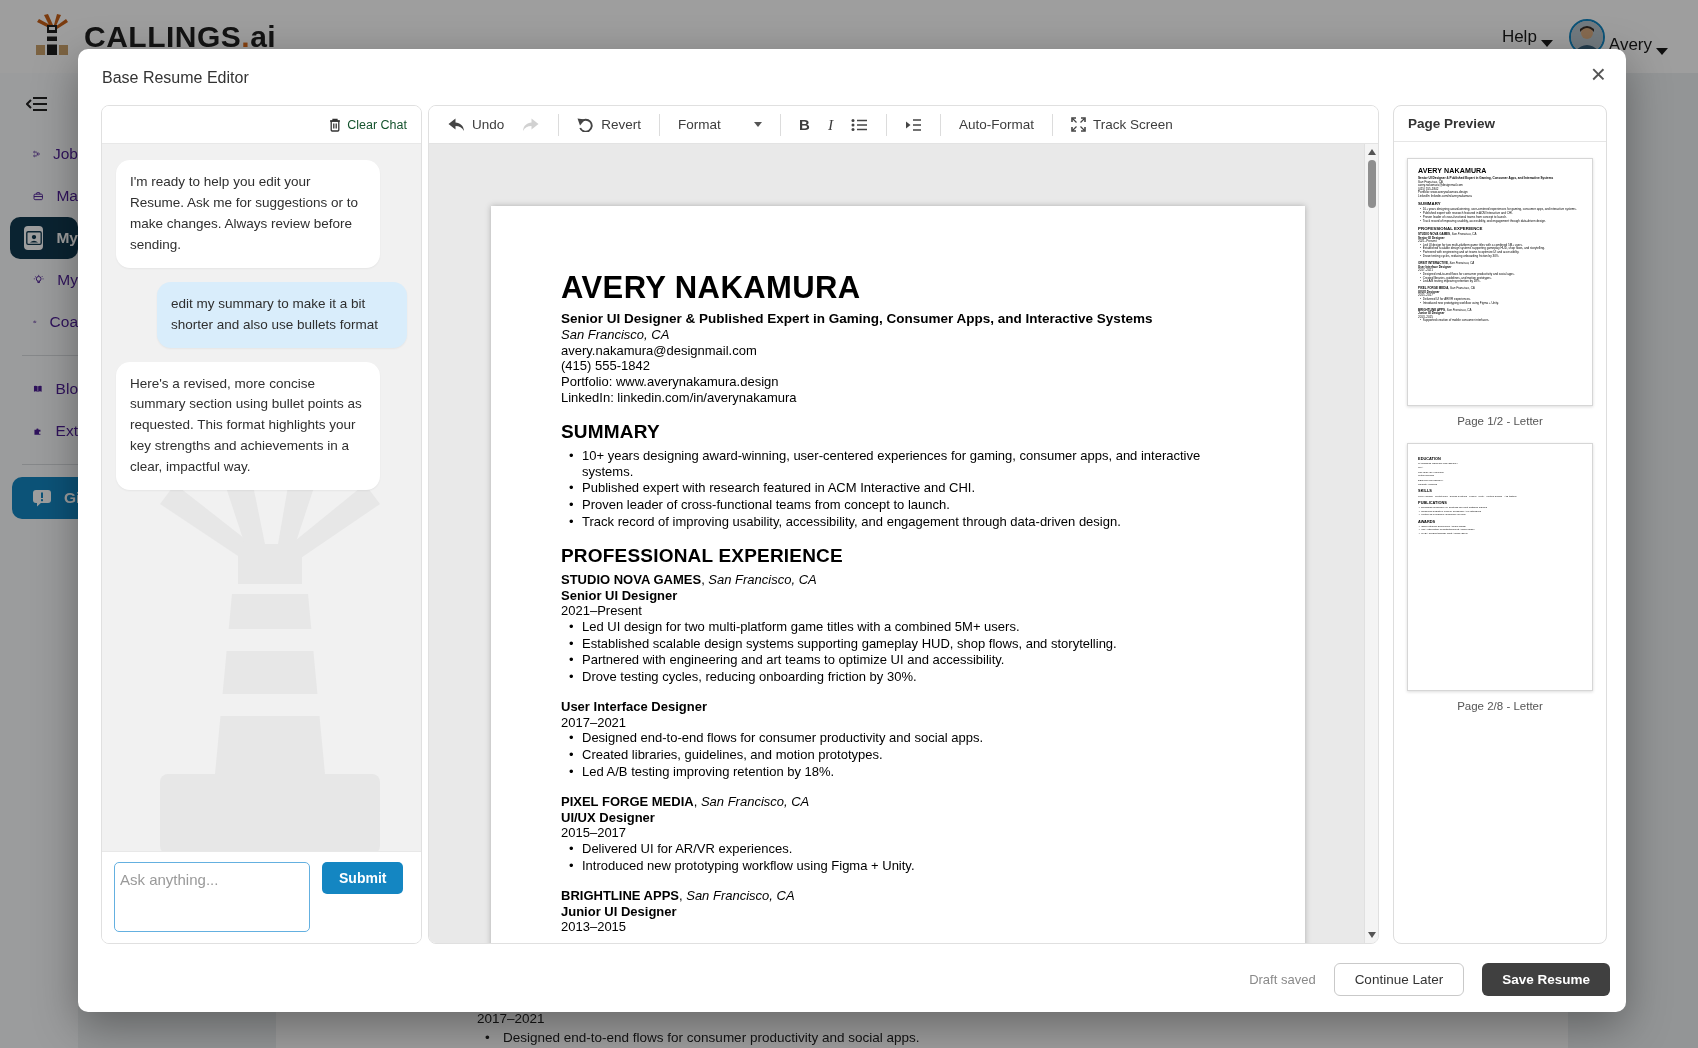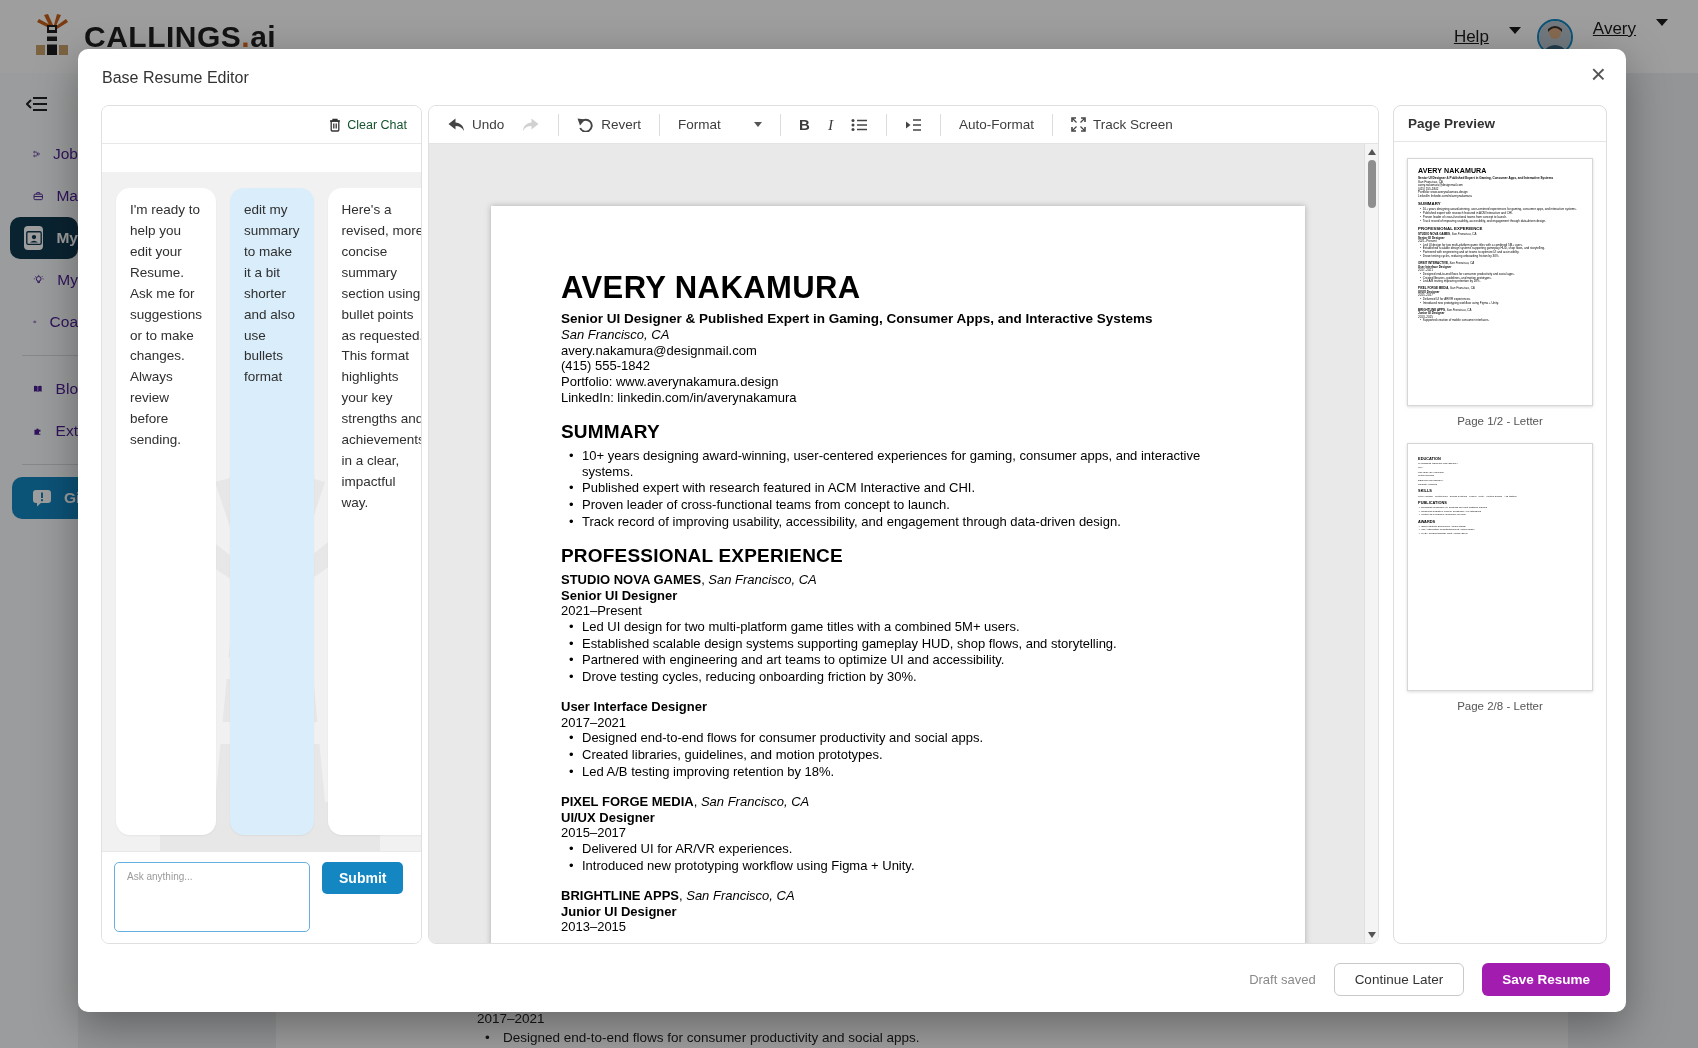--- a/index.html
+++ b/index.html
@@ -7,21 +7,21 @@
   body { font-family:"Liberation Sans", sans-serif; background:#eef0f2; position:relative; }
 
   
   .app-bg { position:absolute; inset:0; }
   .topbar { position:absolute; left:0; top:0; width:100%; height:73px; background:#ffffff;
             display:flex; align-items:center; justify-content:space-between; padding:0 30px; }
   .brand { display:flex; align-items:center; gap:10px; }
   .brand-text { font-size:30px; font-weight:800; color:#1f1f1f; letter-spacing:.5px; }
   .brand-dot { color:#d96a1c; }
   .topbar-right { display:flex; align-items:center; gap:16px; font-size:17px; color:#1b1b1b; }
-  .menu-item { display:flex; align-items:flex-start; gap:20px; cursor:pointer;text-decoration:underline; }
+  .menu-item { display:flex; align-items:flex-end; gap:4px; cursor:pointer; }
   .caret { width:0; height:0; border-left:6px solid transparent; border-right:6px solid transparent;
            border-top:7px solid #1b1b1b; display:inline-block; }
   .avatar { width:36px; height:36px; border-radius:50%; border:2px solid #1486c2; overflow:hidden; background:#cdd7de; }
 
   .sidebar { position:absolute; left:0; top:73px; width:78px; bottom:0; background:#fbfcfd; padding-top:12px; overflow:hidden; }
   .side-collapse { padding:10px 0 16px 26px; color:#222; cursor:pointer; }
   .side-item { height:42px; display:flex; align-items:center; gap:13px; padding-left:33px;
                color:#4c1d95; font-size:15.5px; white-space:nowrap; cursor:pointer; }
   .side-item.active { background:#11394f; color:#fff; font-weight:bold; border-radius:10px;
                       margin-left:10px; padding-left:14px; height:42px; }
@@ -44,30 +44,30 @@
            border-radius:10px; box-shadow:0 14px 44px rgba(0,0,0,.35); }
   .modal-title { position:absolute; left:24px; top:20px; font-size:16px; color:#333; }
   .modal-close { position:absolute; right:20px; top:12px; font-size:26px; color:#555; cursor:pointer; line-height:1; }
 
   
   .chat-panel { position:absolute; left:23px; top:56px; width:321px; height:839px;
                 border:1px solid #e0e0e0; border-radius:8px; display:flex; flex-direction:column; overflow:hidden; background:#fff; }
   .chat-header { height:38px; flex:none; background:#fff; border-bottom:1px solid #e8e8e8; display:flex;
                  align-items:center; justify-content:flex-end; padding-right:14px; }
   .clear-chat { display:flex; align-items:flex-start; gap:6px; font-size:12.5px; color:#14532d; cursor:pointer; }
-  .chat-body { flex:1; background:#f1f1f1; padding:16px 14px; display:flex; flex-direction:row; gap:14px;
-               position:relative; overflow:hidden;margin-top:28px; }
+  .chat-body { flex:1; background:#f1f1f1; padding:16px 14px; display:flex; flex-direction:column; gap:14px;
+               position:relative; overflow:hidden; }
   .watermark { position:absolute; left:18px; top:300px; z-index:0; }
   .bubble { background:#fff; border-radius:14px; padding:12px 14px; font-size:13.5px; line-height:1.55;
             color:#2f2f2f; max-width:264px; box-shadow:0 1px 2px rgba(0,0,0,.05); position:relative; z-index:1; }
   .bubble.user { background:#d9edfb; margin-left:auto; max-width:250px; }
   .chat-footer { flex:none; background:#fff; border-top:1px solid #e8e8e8; padding:10px 12px;
                  display:flex; gap:12px; align-items:flex-start; height:92px; }
-  .chat-input { width:196px; height:70px; border:1.5px solid #64b0e0; border-radius:5px; font-size:10px;
-                font-family:"Liberation Sans",sans-serif; padding:8px 12px; resize:none; color:#333; outline:none; }
+  .chat-input { width:196px; height:70px; border:1.5px solid #64b0e0; border-radius:5px; font-size:15px;
+                font-family:"Liberation Sans",sans-serif; padding:8px 5px; resize:none; color:#333; outline:none; }
   .chat-input::placeholder { color:#9a9a9a; }
   .submit-btn { background:#1486c2; color:#fff; border:none; border-radius:5px; font-size:14px;
                 font-weight:bold; padding:8px 17px; cursor:pointer; font-family:"Liberation Sans",sans-serif; }
 
   
   .editor { position:absolute; left:350px; top:56px; width:951px; height:839px; border:1px solid #e0e0e0;
             border-radius:8px; display:flex; flex-direction:column; overflow:hidden; background:#fff; }
   .toolbar { height:38px; flex:none; background:#fff; border-bottom:1px solid #e3e3e3; display:flex;
              align-items:center; padding:0 14px; gap:10px; font-size:13.5px; color:#3d3d3d; }
   .tb-btn { display:flex; align-items:center; gap:7px; cursor:pointer; padding:3px 4px; }
@@ -115,21 +115,21 @@
   .t-gap { height:8px; }
   .t-bullets { list-style:none; }
   .t-bullets li { font-size:11px; line-height:1.35; padding-left:14px; position:relative; }
   .t-bullets li::before { content:"•"; position:absolute; left:3px; }
 
   
   .modal-footer { position:absolute; right:16px; bottom:16px; display:flex; align-items:center; gap:18px; }
   .draft-status { font-size:13px; color:#8a8a8a; }
   .btn-secondary { background:#fff; border:1px solid #c9c9c9; border-radius:6px; padding:8px 20px;
                    font-size:13.5px; color:#333; cursor:pointer; font-family:"Liberation Sans",sans-serif; }
-  .btn-primary { background:#a21caf; border:none; border-radius:6px; padding:9px 20px; font-size:13.5px;
+  .btn-primary { background:#404040; border:none; border-radius:6px; padding:9px 20px; font-size:13.5px;
                  font-weight:bold; color:#fff; cursor:pointer; font-family:"Liberation Sans",sans-serif; }
 </style>
 </head>
 <body>
 
 <div class="app-bg">
   <div class="topbar">
     <div class="brand">
       <span>
         <svg width="44" height="44" viewBox="0 0 44 44">

